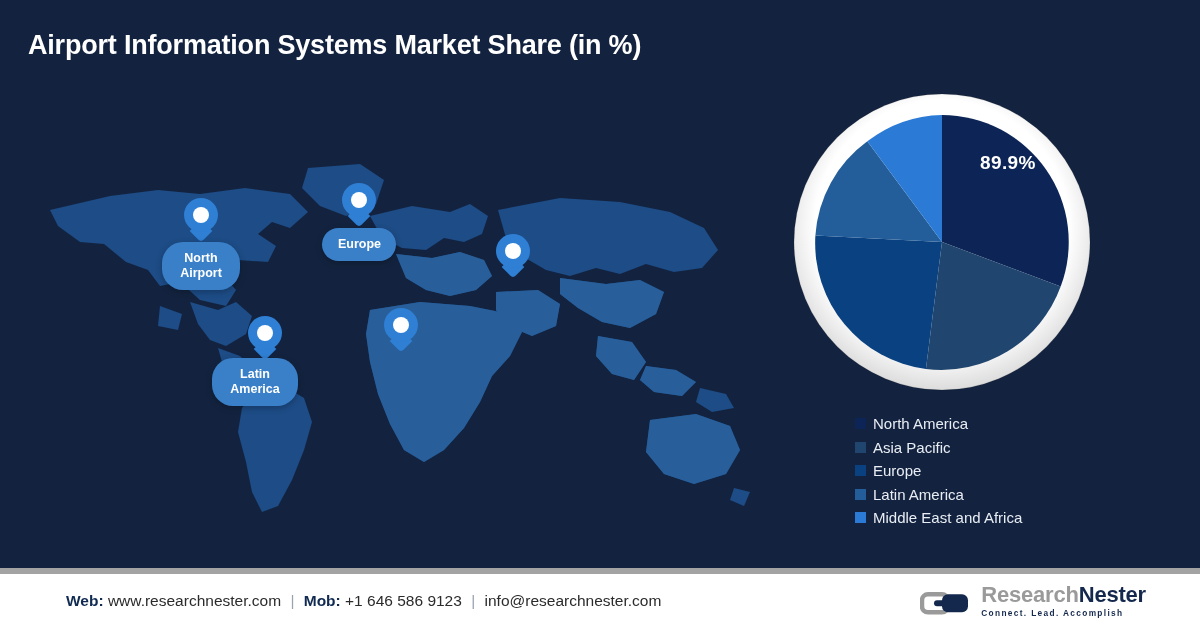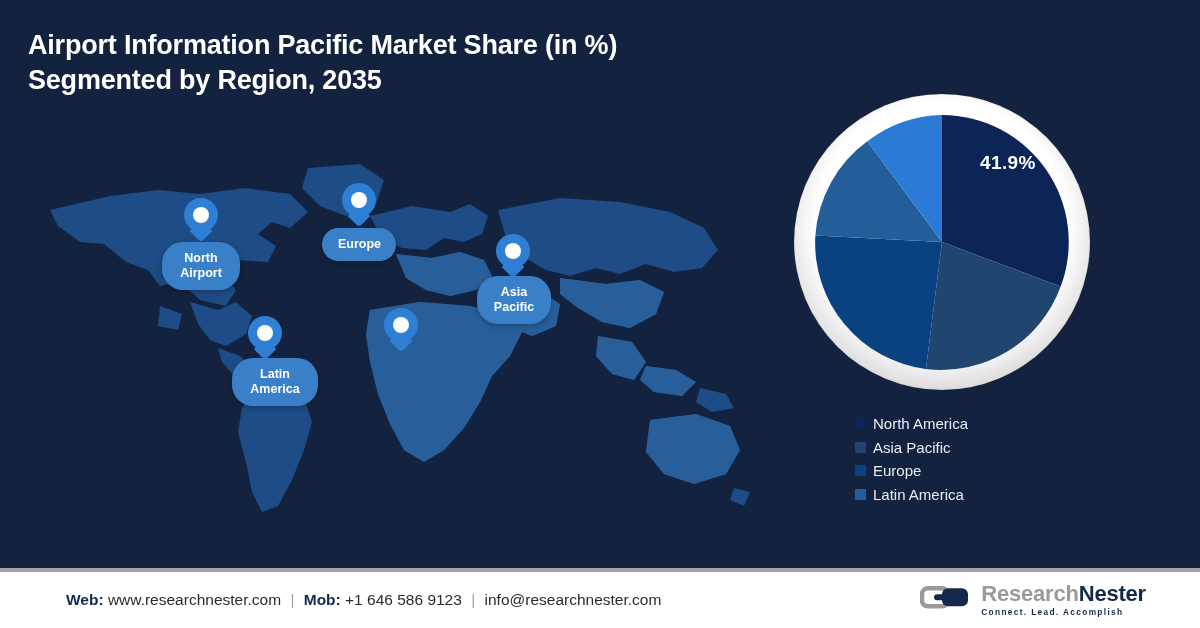--- a/index.html
+++ b/index.html
@@ -116,61 +116,60 @@
     font-size: 15px;
     white-space: nowrap;
   }
 
   
   #footer {
     position: absolute;
     left: 0; bottom: 0;
     width: 1200px; height: 60px;
     background: #ffffff;
-    border-top: 4px solid #a3a3a3;
+    border-top: 6px solid #a3a3a3;
   }
   #footer-text {
     position: absolute;
     left: 66px; top: 50%;
     transform: translateY(-50%);
     font-size: 15.5px;
     color: #2b2b2b;
     white-space: nowrap;
   }
   #footer-text .lbl { font-weight: bold; color: #102a52; }
   #footer-text .sep { color: #9aa2ae; padding: 0 5px; }
 
   #logo {
     position: absolute;
     right: 54px; top: 50%;
     transform: translateY(-50%);
     display: flex;
-    align-items: flex-start;
+    align-items: flex-end;
   }
   #logo-mark { margin-right: 9px; }
   #logo-words { line-height: 1; }
   #logo-name { font-size: 22px; font-weight: bold; letter-spacing: -0.2px; }
   #logo-name .research { color: #9a9a9a; }
   #logo-name .nester { color: #14284d; }
   #logo-tagline {
     font-size: 8.3px;
     font-weight: bold;
     color: #14284d;
     letter-spacing: 1.35px;
     margin-top: 3px;
   }
 </style>
 </head>
 <body>
 
 <div id="stage">
 
   <div id="title">
-    <span class="line">Airport Information Pacific Market Share (in %)</span>
-    <span class="line">Segmented by Region, 2035</span>
+    <span class="line">Airport Information Systems Market Share (in %)</span>
   </div>
 
   <div id="map-area">
     <svg id="map-svg" width="710" height="380" viewBox="0 0 710 380">
       <g fill="#1d4c86">
 
         <path d="M10 60 L70 46 L118 40 L160 44 L205 38 L250 44 L268 62 L250 78 L232 72 L218 84 L236 96 L228 112 L198 110 L182 124 L196 140 L186 156 L160 150 L140 132 L120 136 L108 120 L86 112 L64 94 L40 92 L18 76 Z"></path>
         <path d="M150 152 L178 160 L196 152 L212 166 L206 184 L186 196 L170 190 L158 174 Z"></path>
         <path d="M120 156 L142 164 L138 180 L118 176 Z"></path>
 
@@ -221,29 +220,27 @@
       <div class="pin-head"></div>
       <div class="pin-dot"></div>
     </div>
     <div class="pin-label" style="left:282px; top:78px; width:74px;">Europe</div>
 
     <div class="pin" style="left:456px; top:84px;">
       <div class="pin-tail"></div>
       <div class="pin-head"></div>
       <div class="pin-dot"></div>
     </div>
-    <div class="pin-label" style="left:437px; top:126px; width:74px;">Asia
-Pacific</div>
 
     <div class="pin" style="left:208px; top:166px;">
       <div class="pin-tail"></div>
       <div class="pin-head"></div>
       <div class="pin-dot"></div>
     </div>
-    <div class="pin-label" style="left:192px; top:208px; width:86px;">Latin
+    <div class="pin-label" style="left:172px; top:208px; width:86px;">Latin
 America</div>
 
     <div class="pin" style="left:344px; top:158px;">
       <div class="pin-tail"></div>
       <div class="pin-head"></div>
       <div class="pin-dot"></div>
     </div>
   </div>
 
   <div id="pie-wrap">
@@ -261,39 +258,43 @@
       <path d="M180 150 L180 23 A127 127 0 0 1 298.67 194.57 Z" fill="#0c2456"></path>
 
       <path d="M180 150 L298.67 194.57 A127 127 0 0 1 163.96 276.99 Z" fill="#20456e"></path>
 
       <path d="M180 150 L163.96 276.99 A127 127 0 0 1 53.37 143.62 Z" fill="#0a4180"></path>
 
       <path d="M180 150 L53.37 143.62 A127 127 0 0 1 105.34 49.36 Z" fill="#235e9b"></path>
 
       <path d="M180 150 L105.34 49.36 A127 127 0 0 1 180 23 Z" fill="#2b7ad6"></path>
     </svg>
-    <div id="pie-pct">41.9%</div>
+    <div id="pie-pct">89.9%</div>
   </div>
 
   <div id="legend">
     <div class="legend-row">
       <span class="legend-swatch" style="background:#0c2456;"></span>
       <span class="legend-label">North America</span>
     </div>
     <div class="legend-row">
       <span class="legend-swatch" style="background:#20456e;"></span>
       <span class="legend-label">Asia Pacific</span>
     </div>
     <div class="legend-row">
       <span class="legend-swatch" style="background:#0a4180;"></span>
       <span class="legend-label">Europe</span>
     </div>
     <div class="legend-row">
       <span class="legend-swatch" style="background:#235e9b;"></span>
       <span class="legend-label">Latin America</span>
+    </div>
+    <div class="legend-row">
+      <span class="legend-swatch" style="background:#2b7ad6;"></span>
+      <span class="legend-label">Middle East and Africa</span>
     </div>
   </div>
 
   <div id="footer">
     <div id="footer-text">
       <span class="lbl">Web:</span>
       <span>www.researchnester.com</span>
       <span class="sep">|</span>
       <span class="lbl">Mob:</span>
       <span>+1 646 586 9123</span>

